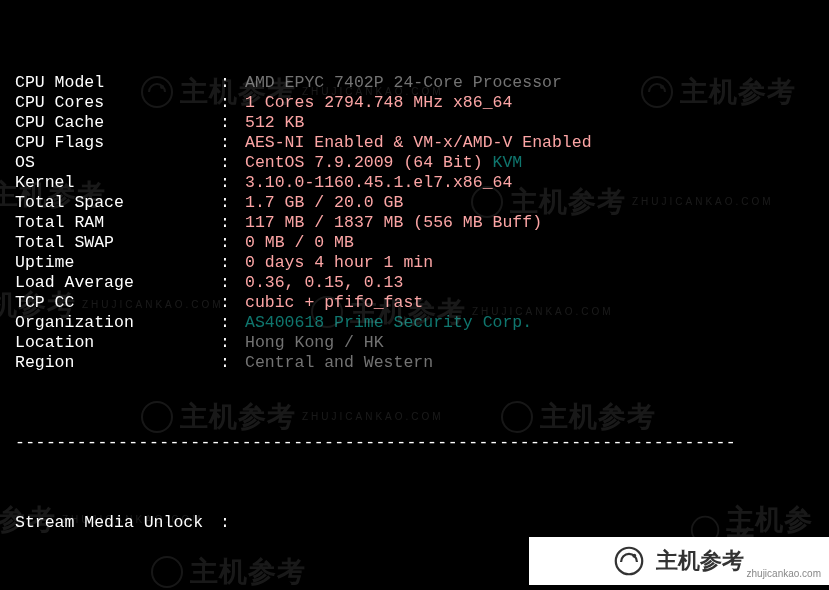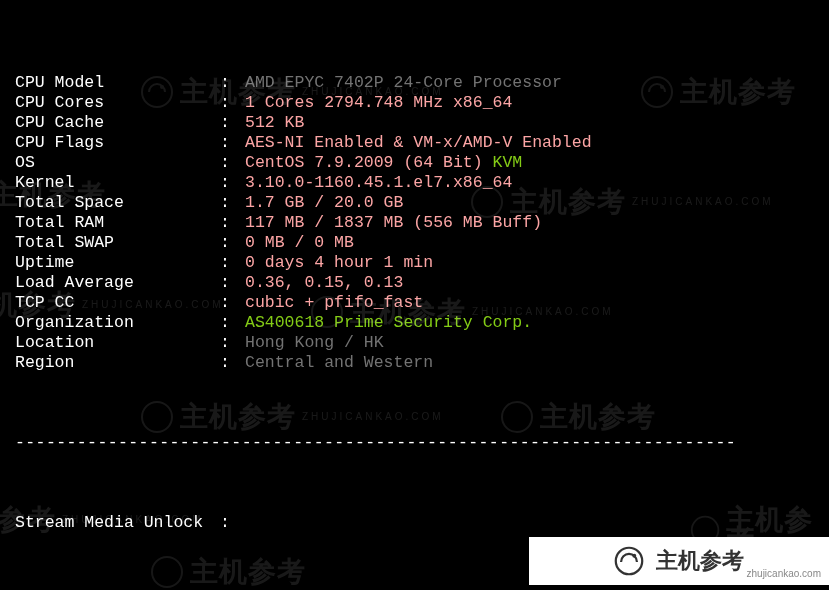--- a/index.html
+++ b/index.html
@@ -16,21 +16,21 @@
     }
     .terminal {
       padding: 13px 15px 0 15px;
       white-space: pre;
     }
     .row { display: flex; height: 20px; }
     .label { color: #fff; width: 205px; flex-shrink: 0; }
     .colon { color: #fff; width: 25px; flex-shrink: 0; }
     .green { color: #737373; }
     .yellow { color: #fca5a5; }
-    .white { color: #84cc16; }
+    .white { color: #0f766e; }
     .divider {
       color: #fff;
       height: 20px;
       overflow: hidden;
       letter-spacing: 0.4px;
     }
 
     
     .wm {
       position: absolute;

